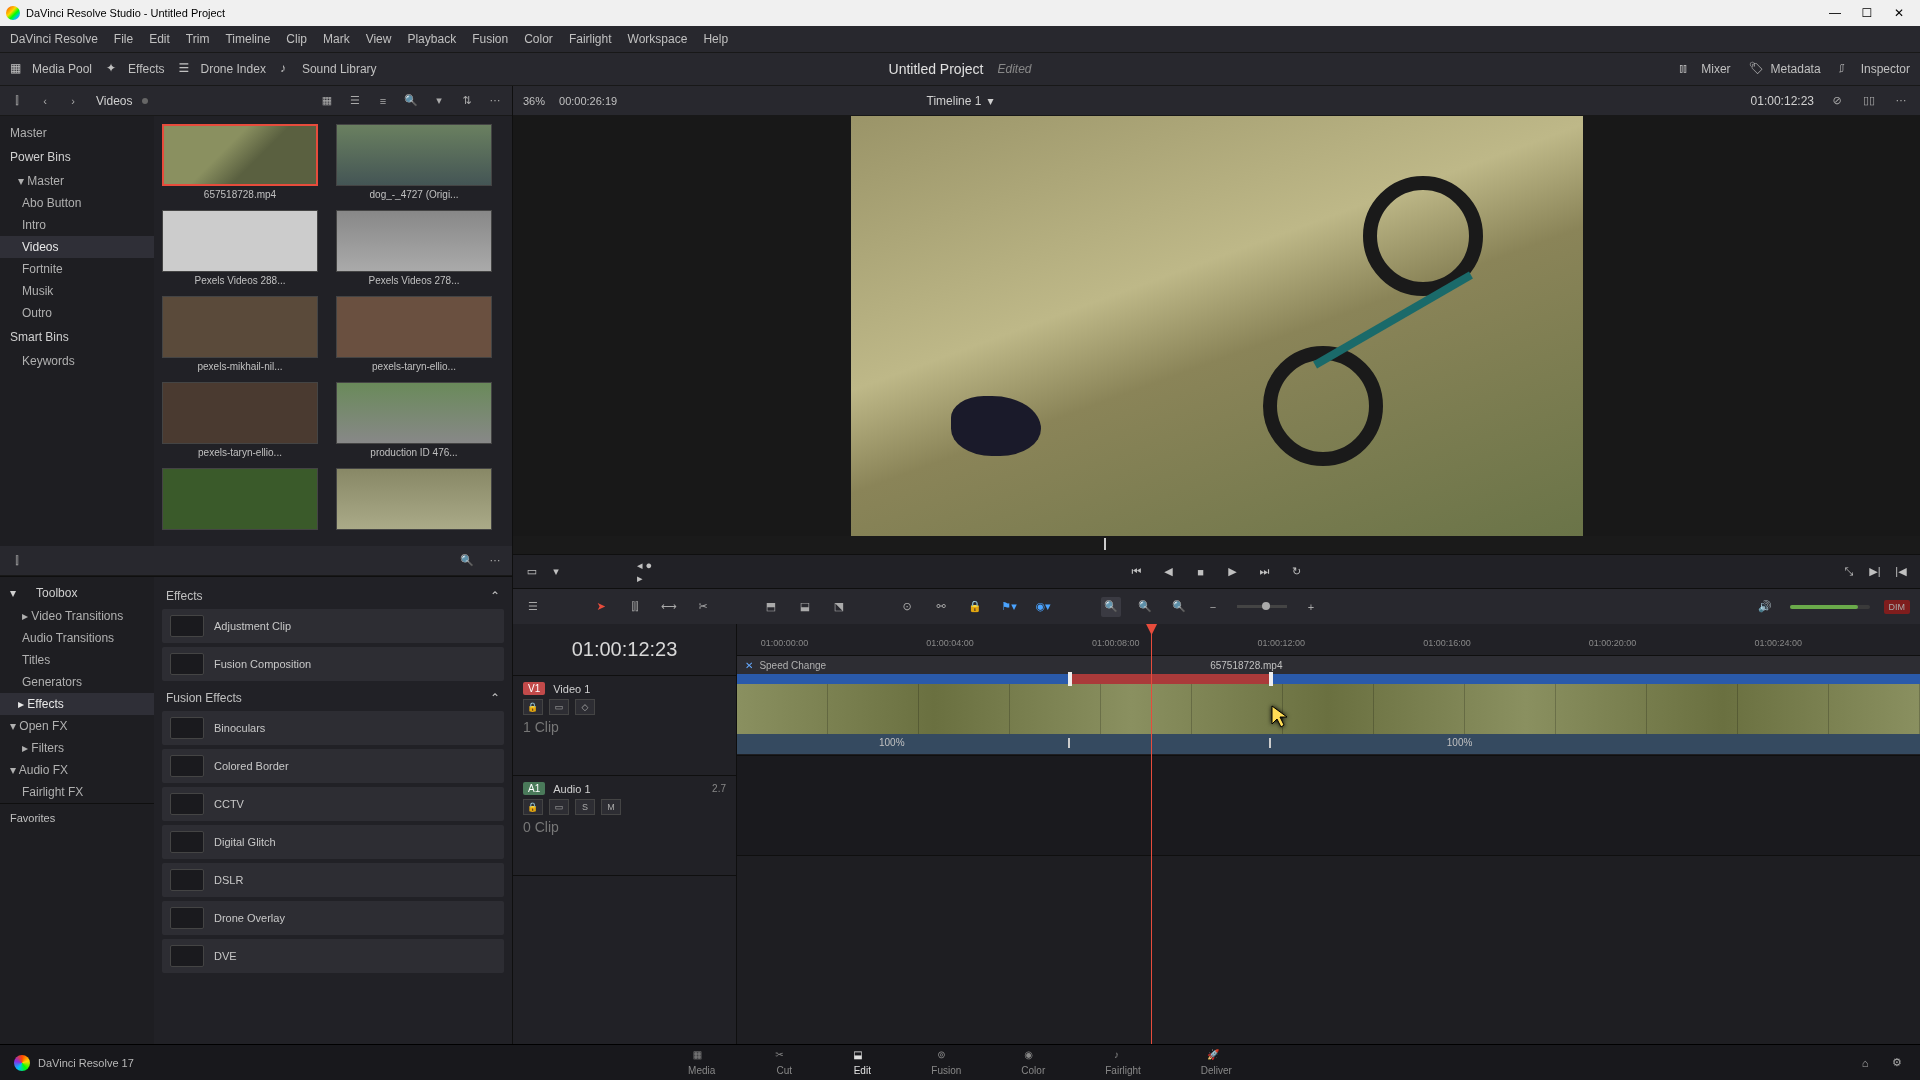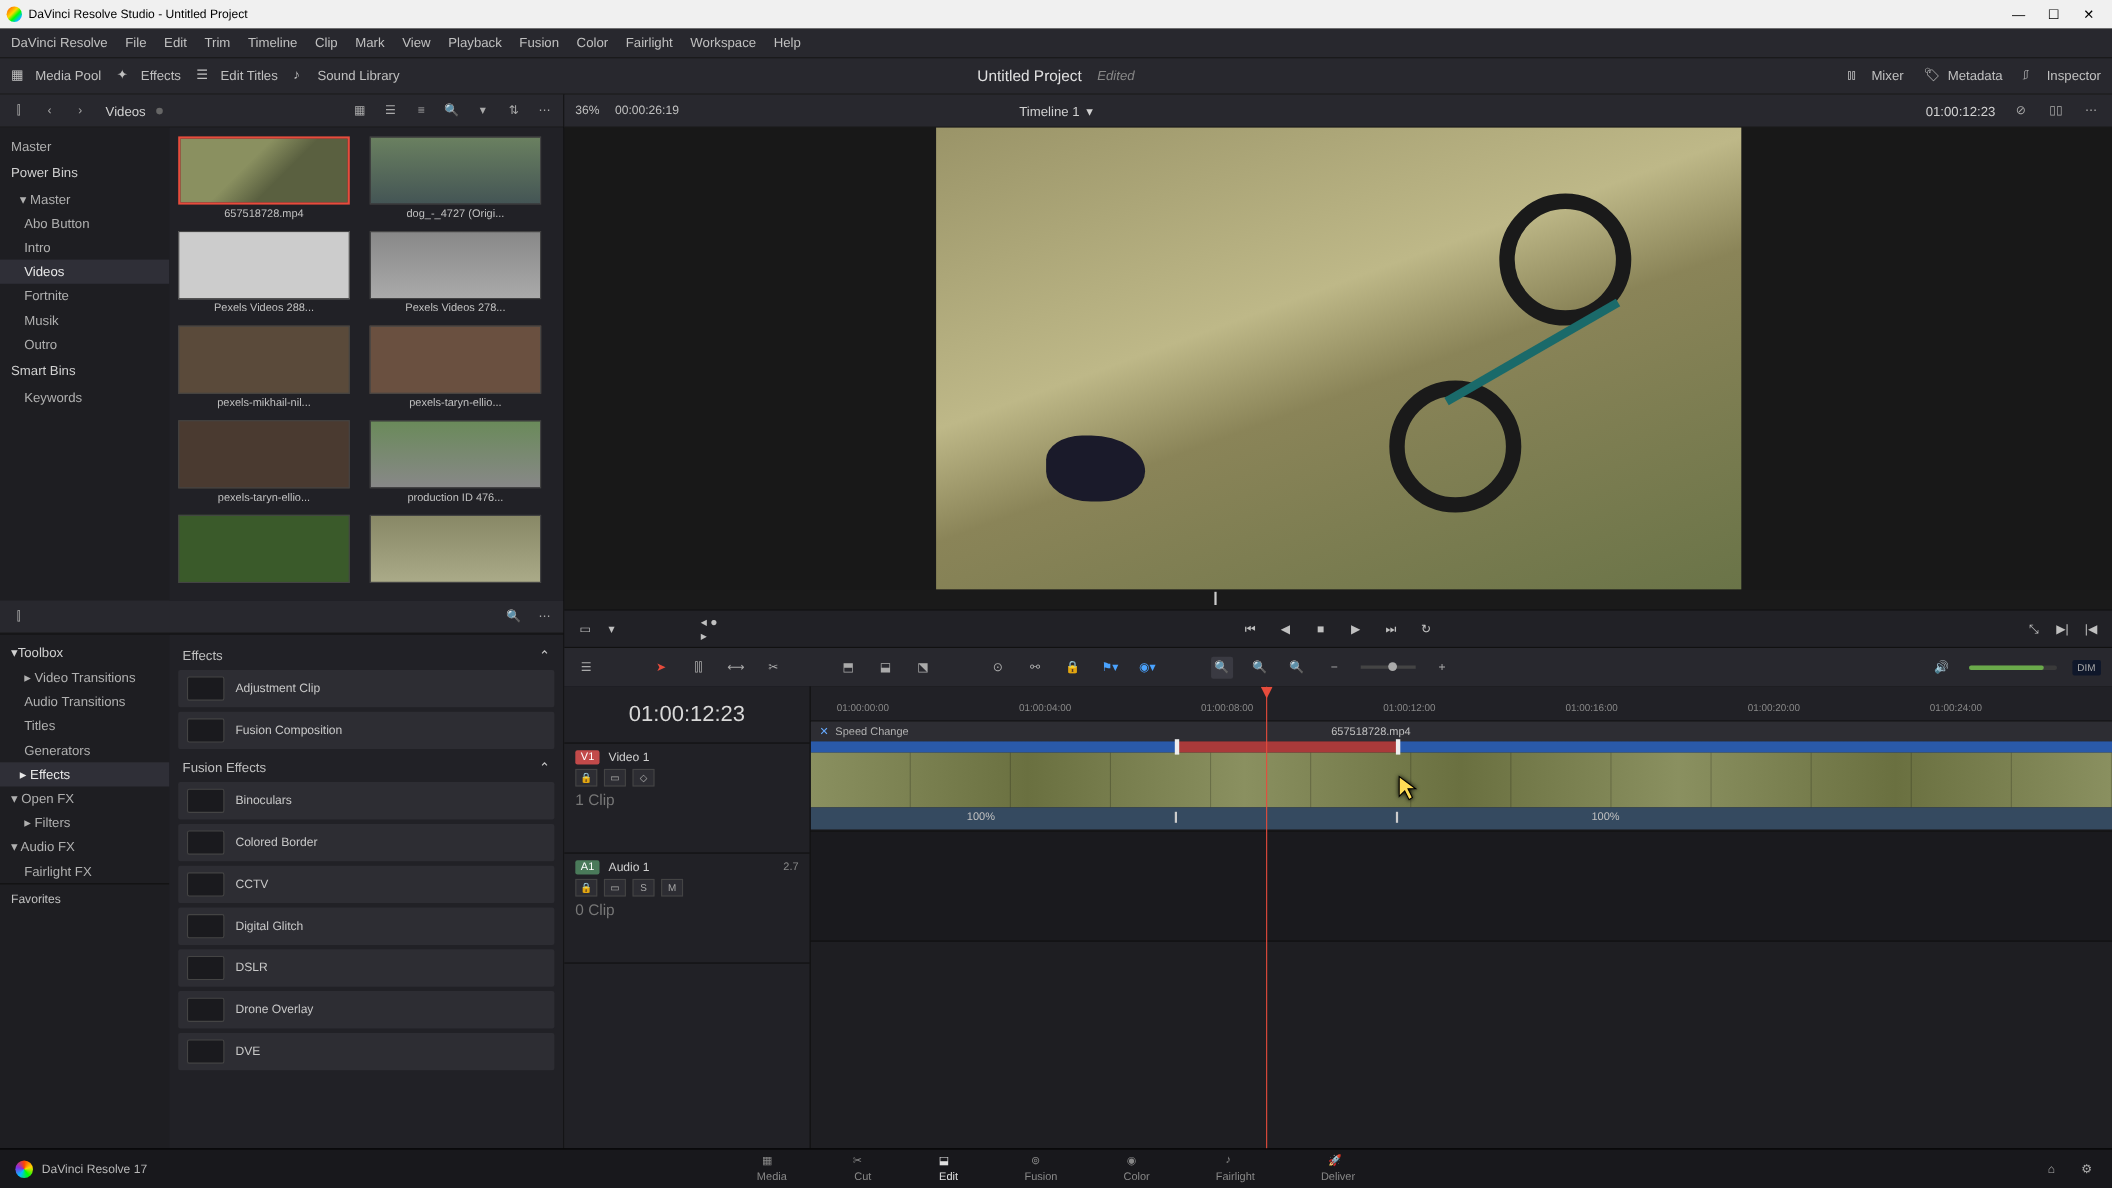--- a/index.html
+++ b/index.html
@@ -75,21 +75,21 @@
 .transport .icon-btn { color: #c0c0c0; }
 .transport-left { position: absolute; left: 10px; display: flex; gap: 6px; }
 .transport-right { position: absolute; right: 10px; display: flex; gap: 8px; }
 .tl-toolbar { height: 36px; background: #28282e; display: flex; align-items: center; padding: 0 10px; gap: 14px; border-top: 1px solid #0f0f0f; }
 .tl-tool { width: 20px; height: 20px; display: flex; align-items: center; justify-content: center; color: #aaa; }
 .tl-tool.arrow { color: #e74c3c; }
 .tl-tool.blue { color: #4aa3ff; }
 .tl-toolbar .spacer { flex: 1; }
 .volume-slider { width: 80px; height: 4px; background: #3a3a3a; position: relative; border-radius: 2px; }
 .volume-fill { height: 100%; width: 85%; background: #6aaa4a; border-radius: 2px; }
-.dim-badge { background: #0f172a; padding: 2px 5px; font-size: 9px; color: #aaa; border-radius: 2px; }
+.dim-badge { background: #7f1d1d; padding: 2px 5px; font-size: 9px; color: #aaa; border-radius: 2px; }
 .timeline-area { flex: 1; display: flex; background: #1e1e22; min-height: 0; }
 .tl-header { width: 224px; background: #212126; border-right: 1px solid #0f0f0f; }
 .tl-tc-big { height: 52px; display: flex; align-items: center; justify-content: center; color: #d8d8d8; font-size: 20px; border-bottom: 1px solid #0f0f0f; }
 .track-header { display: flex; flex-direction: column; padding: 6px 10px; border-bottom: 1px solid #0f0f0f; gap: 4px; }
 .track-row1 { display: flex; align-items: center; gap: 8px; }
 .track-badge { background: #c24a4a; color: #fff; font-size: 10px; padding: 1px 5px; border-radius: 2px; }
 .track-badge.audio { background: #4a7a5a; }
 .track-name { color: #d0d0d0; font-size: 11px; }
 .track-ctrls { display: flex; gap: 6px; }
 .track-btn { width: 20px; height: 16px; background: #2d2d33; border: 1px solid #444; font-size: 9px; color: #aaa; display: flex; align-items: center; justify-content: center; }
@@ -158,21 +158,21 @@
     <span class="tb-item">
         <span class="tb-icon">▦</span>
         <span>Media Pool</span>
       </span>
     <span class="tb-item">
         <span class="tb-icon">✦</span>
         <span>Effects</span>
       </span>
     <span class="tb-item">
         <span class="tb-icon">☰</span>
-        <span>Edit Titles</span>
+        <span>Drone Index</span>
       </span>
     <span class="tb-item">
         <span class="tb-icon">♪</span>
         <span>Sound Library</span>
       </span>
   </div>
   <div class="project-center">
     <span class="project-title">Untitled Project</span>
     <span class="project-status">Edited</span>
   </div>
@@ -266,21 +266,21 @@
           </div>
         </div>
     </div>
     <div class="bins-row" style="justify-content:flex-end">
       <span class="icon-btn" style="margin-right:auto">⫿</span>
       <span class="icon-btn">🔍</span>
       <span class="icon-btn">⋯</span>
     </div>
     <div class="effects-panel">
       <div class="fx-tree">
-        <div class="fx-header">▾ <span style="margin-left:0">Toolbox</span></div>
+        <div class="fx-header">▾ <span style="margin-left:20px">Toolbox</span></div>
         <div class="tree-item tree-sub">▸ <span>Video Transitions</span></div>
         <div class="tree-item tree-sub">Audio Transitions</div>
         <div class="tree-item tree-sub">Titles</div>
         <div class="tree-item tree-sub">Generators</div>
         <div class="tree-item sel" style="padding-left:18px">▸ <span>Effects</span></div>
         <div class="tree-item">▾ <span>Open FX</span></div>
         <div class="tree-item tree-sub">▸ <span>Filters</span></div>
         <div class="tree-item">▾ <span>Audio FX</span></div>
         <div class="tree-item tree-sub">Fairlight FX</div>
         <div class="fav-header">Favorites</div>

